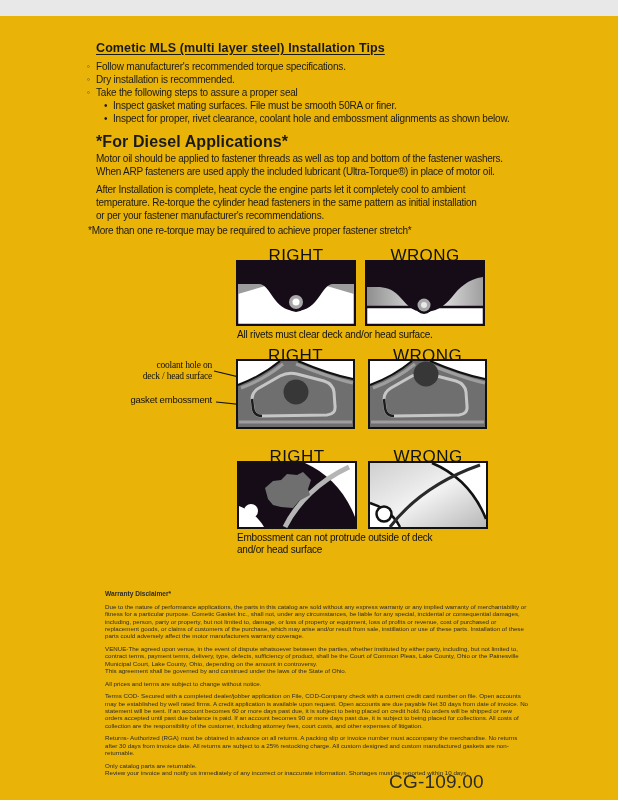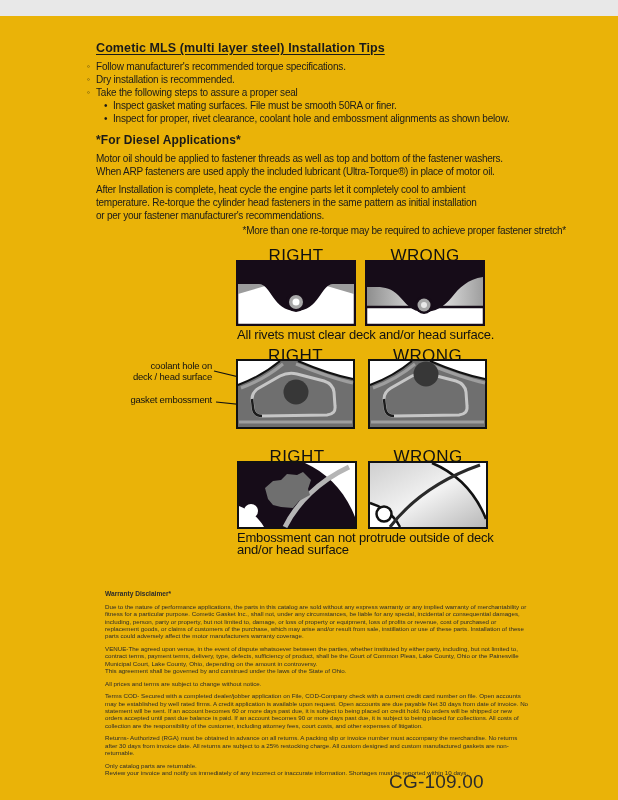--- a/index.html
+++ b/index.html
@@ -10,24 +10,24 @@
   }
   .abs{position:absolute;}
   .title{
     font-size:12.5px;font-weight:bold;text-decoration:underline;
     text-underline-offset:2px;letter-spacing:0.1px;
   }
   .bullet-row{display:flex;line-height:13px;font-size:10px;letter-spacing:-0.2px;}
   .bullet-row .mk{width:9px;flex:0 0 9px;text-align:left;font-size:8px;line-height:13px;}
   .bullet-row.sub{margin-left:17px;}
   .bullet-row.sub .mk{font-size:10px;}
-  .h2{font-size:12px;font-weight:bold;letter-spacing:0.1px;}
+  .h2{font-size:16px;font-weight:bold;letter-spacing:0.1px;}
   .para{font-size:10px;line-height:13px;letter-spacing:-0.25px;white-space:pre-line;width:470px;}
   .dg-label{font-size:17px;font-weight:500;letter-spacing:0.4px;text-align:center;color:#111;}
-  .dg-caption{font-size:13px;letter-spacing:-0.2px;white-space:pre-line;line-height:12px;color:#111;}
+  .dg-caption{font-size:10px;letter-spacing:-0.2px;white-space:pre-line;line-height:12px;color:#111;}
   .ann{font-size:9.5px;line-height:11px;letter-spacing:-0.2px;text-align:right;white-space:pre-line;color:#111;}
   .legal{width:424px;color:#2b2b2b;}
   .legal-heading{font-size:6.6px;font-weight:bold;margin:0 0 6px 0;}
   .legal p{font-size:6.2px;line-height:7.3px;letter-spacing:0;margin:0 0 5.5px 0;white-space:pre-line;}
   .doc-code{font-size:19px;letter-spacing:0.2px;color:#2b2b2b;}
   svg{display:block;}
 </style>
 </head>
 <body>
 
@@ -57,21 +57,21 @@
       <span>Inspect for proper, rivet clearance, coolant hole and embossment alignments as shown below.</span>
     </div>
   </div>
 
   <div class="abs h2" style="left:96px;top:117px;">*For Diesel Applications*</div>
   <div class="abs para" style="left:96px;top:136px;">Motor oil should be applied to fastener threads as well as top and bottom of the fastener washers.
 When ARP fasteners are used apply the included lubricant (Ultra-Torque®) in place of motor oil.</div>
   <div class="abs para" style="left:96px;top:167px;">After Installation is complete, heat cycle the engine parts let it completely cool to ambient
 temperature. Re-torque the cylinder head fasteners in the same pattern as initial installation
 or per your fastener manufacturer's recommendations.</div>
-  <div class="abs para" style="left:96px;top:208px;text-align:right;">*More than one re-torque may be required to achieve proper fastener stretch*</div>
+  <div class="abs para" style="left:88px;top:208px;">*More than one re-torque may be required to achieve proper fastener stretch*</div>
 
   <div class="abs dg-label" style="left:236px;top:230px;width:120px;">RIGHT</div>
   <div class="abs dg-label" style="left:365px;top:230px;width:120px;">WRONG</div>
 
   <svg class="abs" style="left:236px;top:244px;" width="120" height="66" viewBox="0 0 120 66">
     <rect x="1" y="1" width="118" height="64" fill="#ffffff" stroke="#160c18" stroke-width="2.5"></rect>
     <path d="M2,24 L36,24 L2,34 Z" fill="#9c9c9c"></path>
     <path d="M118,24 L84,24 L118,34 Z" fill="#9c9c9c"></path>
     <path d="M2,2 H118 V24 H97 C85,24 83,51 60,51 C37,51 35,24 23,24 H2 Z" fill="#160c18"></path>
     <circle cx="60" cy="42" r="10" fill="#160c18"></circle>
@@ -94,21 +94,21 @@
     <circle cx="59" cy="45" r="9" fill="#160c18"></circle>
     <circle cx="59" cy="45" r="6.5" fill="#a8a8a8"></circle>
     <circle cx="59" cy="45" r="3" fill="#e8e8e8"></circle>
   </svg>
 
   <div class="abs dg-caption" style="left:237px;top:313px;">All rivets must clear deck and/or head surface.</div>
 
   <div class="abs dg-label" style="left:236px;top:330px;width:119px;">RIGHT</div>
   <div class="abs dg-label" style="left:368px;top:330px;width:119px;">WRONG</div>
 
-  <div class="abs ann" style="left:102px;top:344px;width:110px;">coolant hole on
+  <div class="abs ann" style="left:102px;top:344px;width:110px;font-family:Liberation Serif, serif;">coolant hole on
 deck / head surface</div>
   <div class="abs ann" style="left:102px;top:378px;width:110px;">gasket embossment</div>
 
   <svg class="abs" style="left:130px;top:335px;" width="180" height="70" viewBox="0 0 180 70">
     <line x1="84" y1="20" x2="167" y2="40" stroke="#111111" stroke-width="1.2"></line>
     <line x1="86" y1="51" x2="143" y2="57" stroke="#111111" stroke-width="1.2"></line>
   </svg>
 
   <svg class="abs" style="left:236px;top:343px;" width="119" height="70" viewBox="0 0 119 70">
     <rect x="1" y="1" width="117" height="68" fill="#6f6f6f" stroke="#111111" stroke-width="2"></rect>

